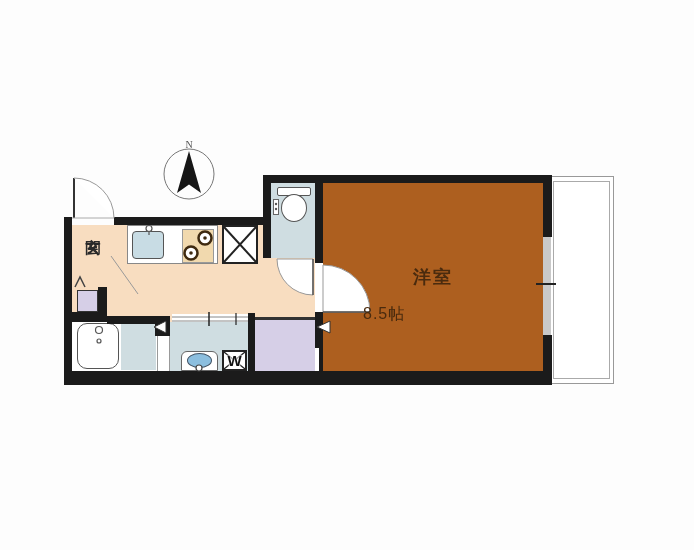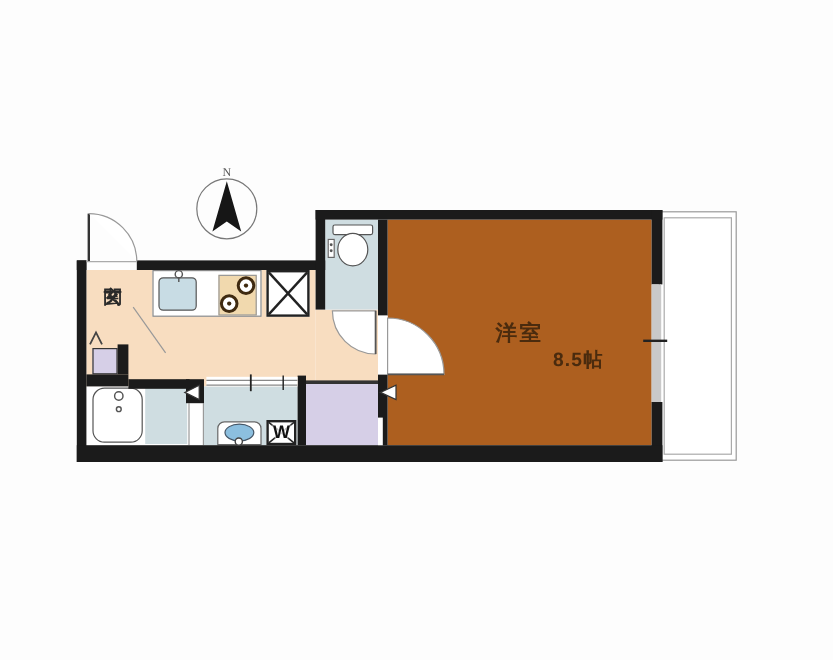--- a/index.html
+++ b/index.html
@@ -119,16 +119,16 @@
 
     <circle cx="276" cy="204" r="1.2" fill="#555"></circle>
     <circle cx="276" cy="209" r="1.2" fill="#555"></circle>
   </svg>
 
   <div class="lbl" style="left:181px;top:139px;width:16px;text-align:center;font-family:'Liberation Serif','DejaVu Serif',serif;font-size:10px;color:#555;">N</div>
 
   <div class="lbl" style="left:83px;top:226px;height:60px;writing-mode:vertical-rl;text-orientation:upright;font-size:15px;font-weight:bold;color:#2a2a2a;letter-spacing:2px;">玄関</div>
 
   <div class="lbl" style="left:363px;top:265px;width:140px;text-align:center;font-size:18px;font-weight:bold;color:#4a2b0e;letter-spacing:2px;">洋室</div>
-  <div class="lbl" style="left:363px;top:290px;width:140px;text-align:right;font-size:16px;font-weight:bold;color:#4a2b0e;letter-spacing:1px;">8.5帖</div>
+  <div class="lbl" style="left:363px;top:304px;width:140px;text-align:left;font-size:16px;font-weight:normal;color:#4a2b0e;letter-spacing:1px;">8.5帖</div>
 
   <div class="lbl" style="left:222px;top:352px;width:25px;text-align:center;font-size:15px;font-weight:bold;color:#111;text-shadow:0 0 2px #fff,0 0 2px #fff,0 0 3px #fff;z-index:41;">W</div>
 </div>
 
 </body></html>

